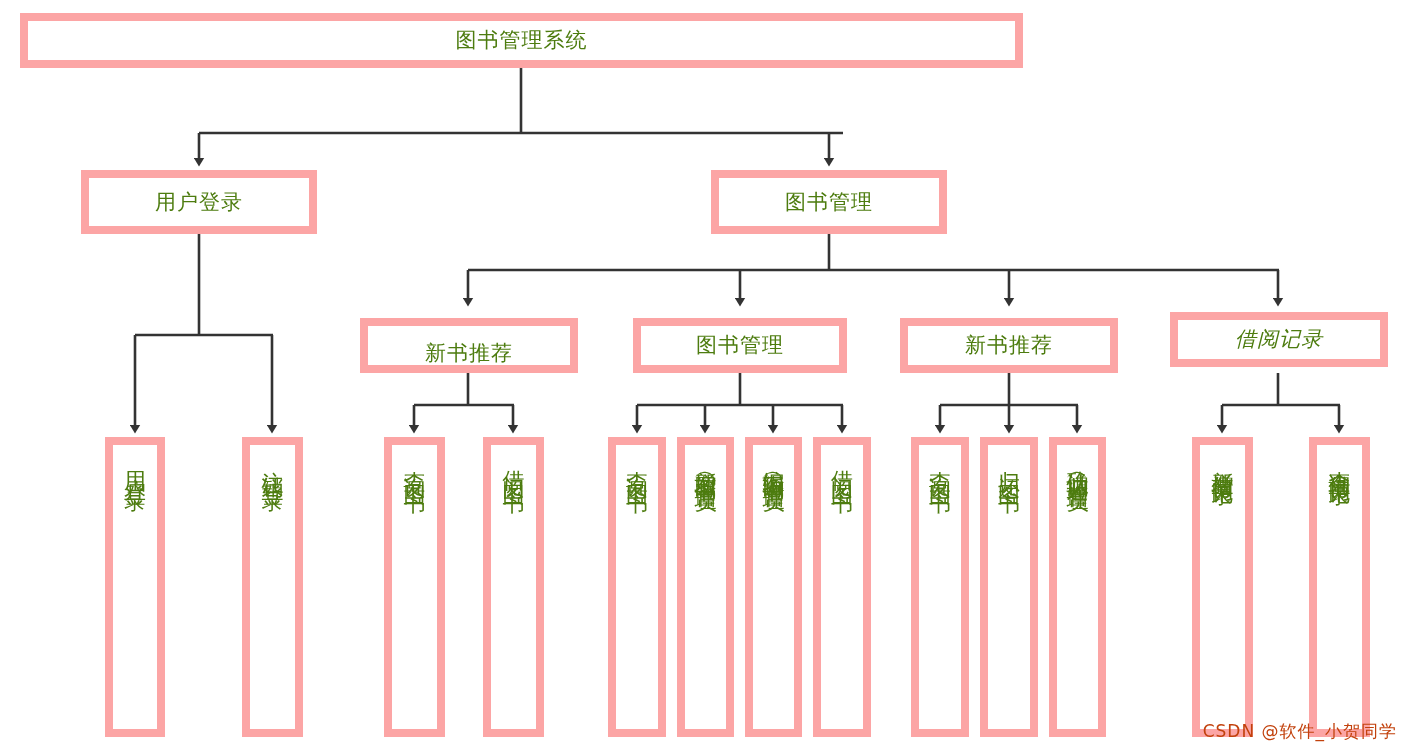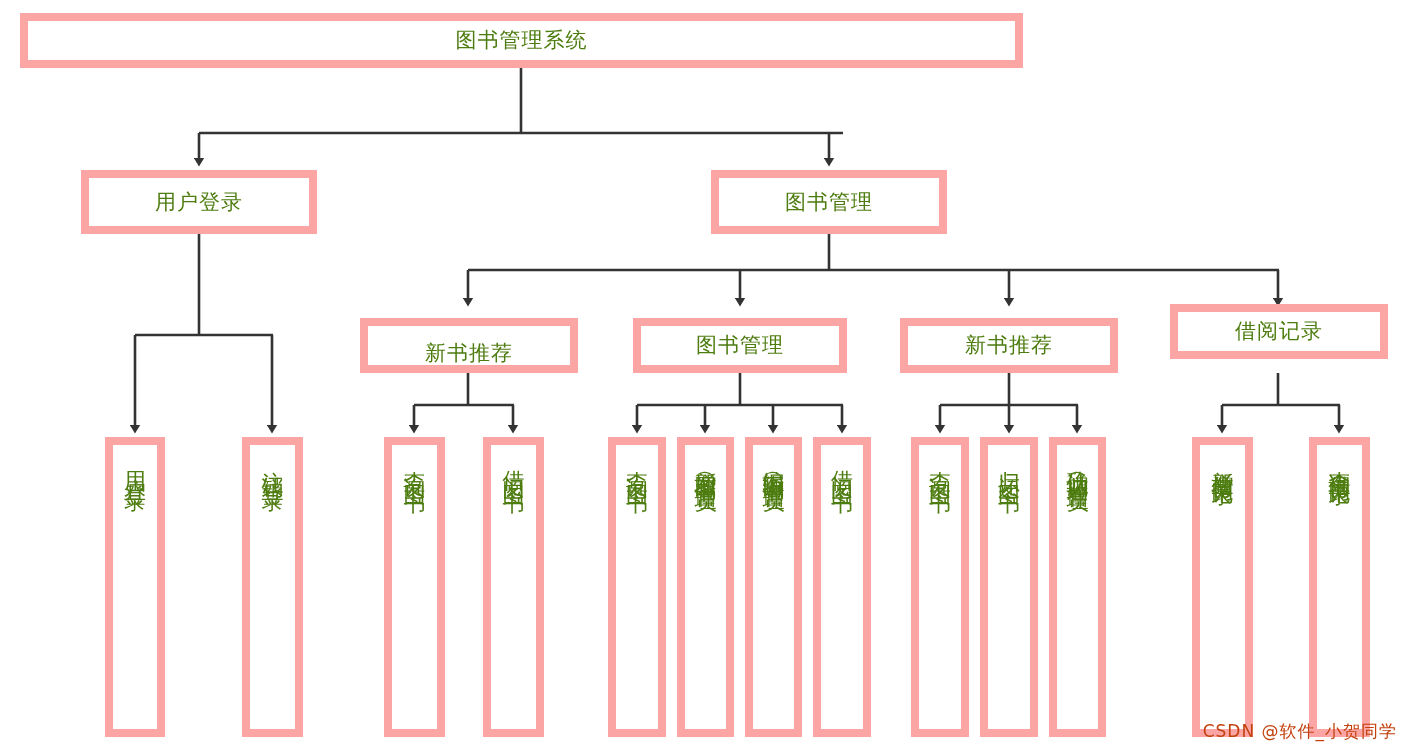--- a/index.html
+++ b/index.html
@@ -112,21 +112,21 @@
 
   <div class="node h-node" style="left:360px;top:318px;width:218px;height:55px;align-items:flex-end;">
     <span class="lbl">新书推荐</span>
   </div>
   <div class="node h-node" style="left:633px;top:318px;width:214px;height:55px;">
     <span class="lbl">图书管理</span>
   </div>
   <div class="node h-node" style="left:900px;top:318px;width:218px;height:55px;">
     <span class="lbl">新书推荐</span>
   </div>
-  <div class="node h-node" style="left:1170px;top:304px;width:218px;height:55px;">
+  <div class="node h-node" style="left:1170px;top:312px;width:218px;height:55px;font-style:italic;">
     <span class="lbl">借阅记录</span>
   </div>
 
   <div class="node v-node" style="left:105px;top:437px;width:60px;height:300px;">
     <span class="lbl">用户登录</span>
   </div>
   <div class="node v-node" style="left:242px;top:437px;width:61px;height:300px;">
     <span class="lbl">注销登录</span>
   </div>
 

